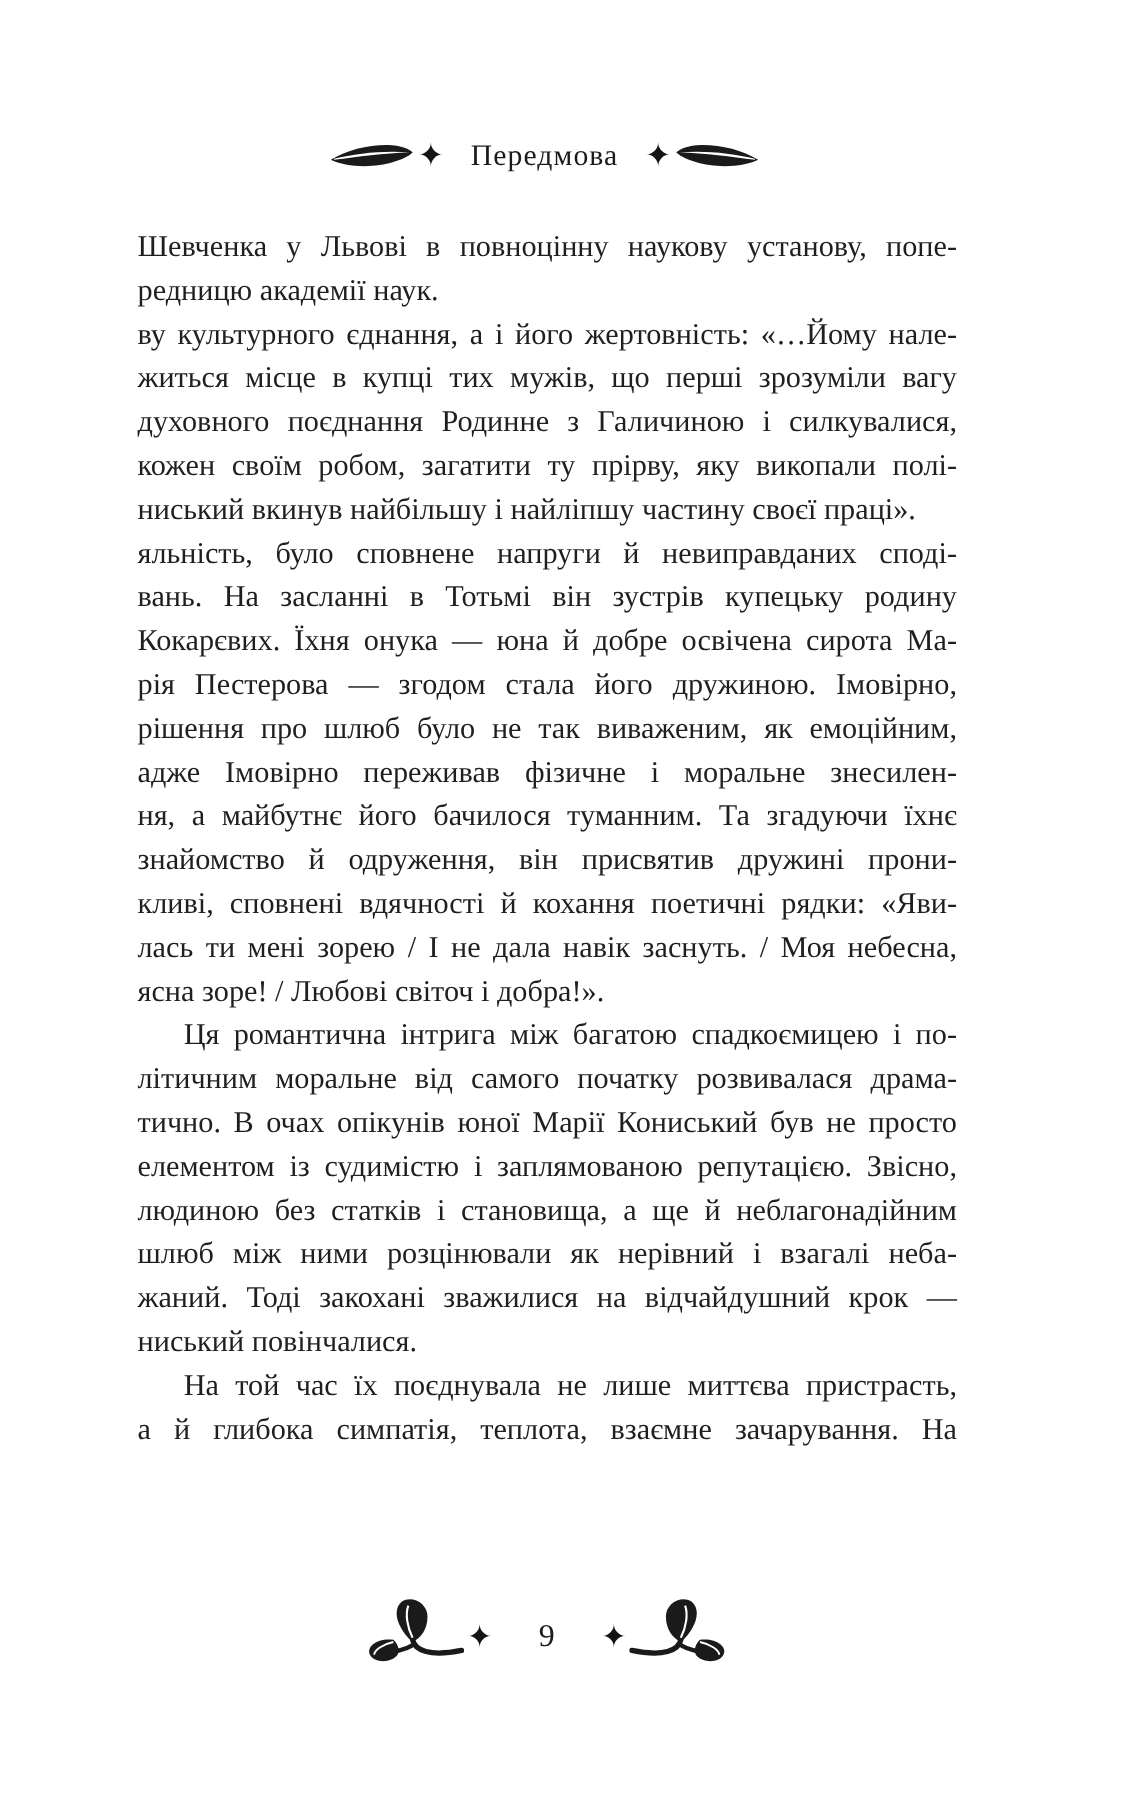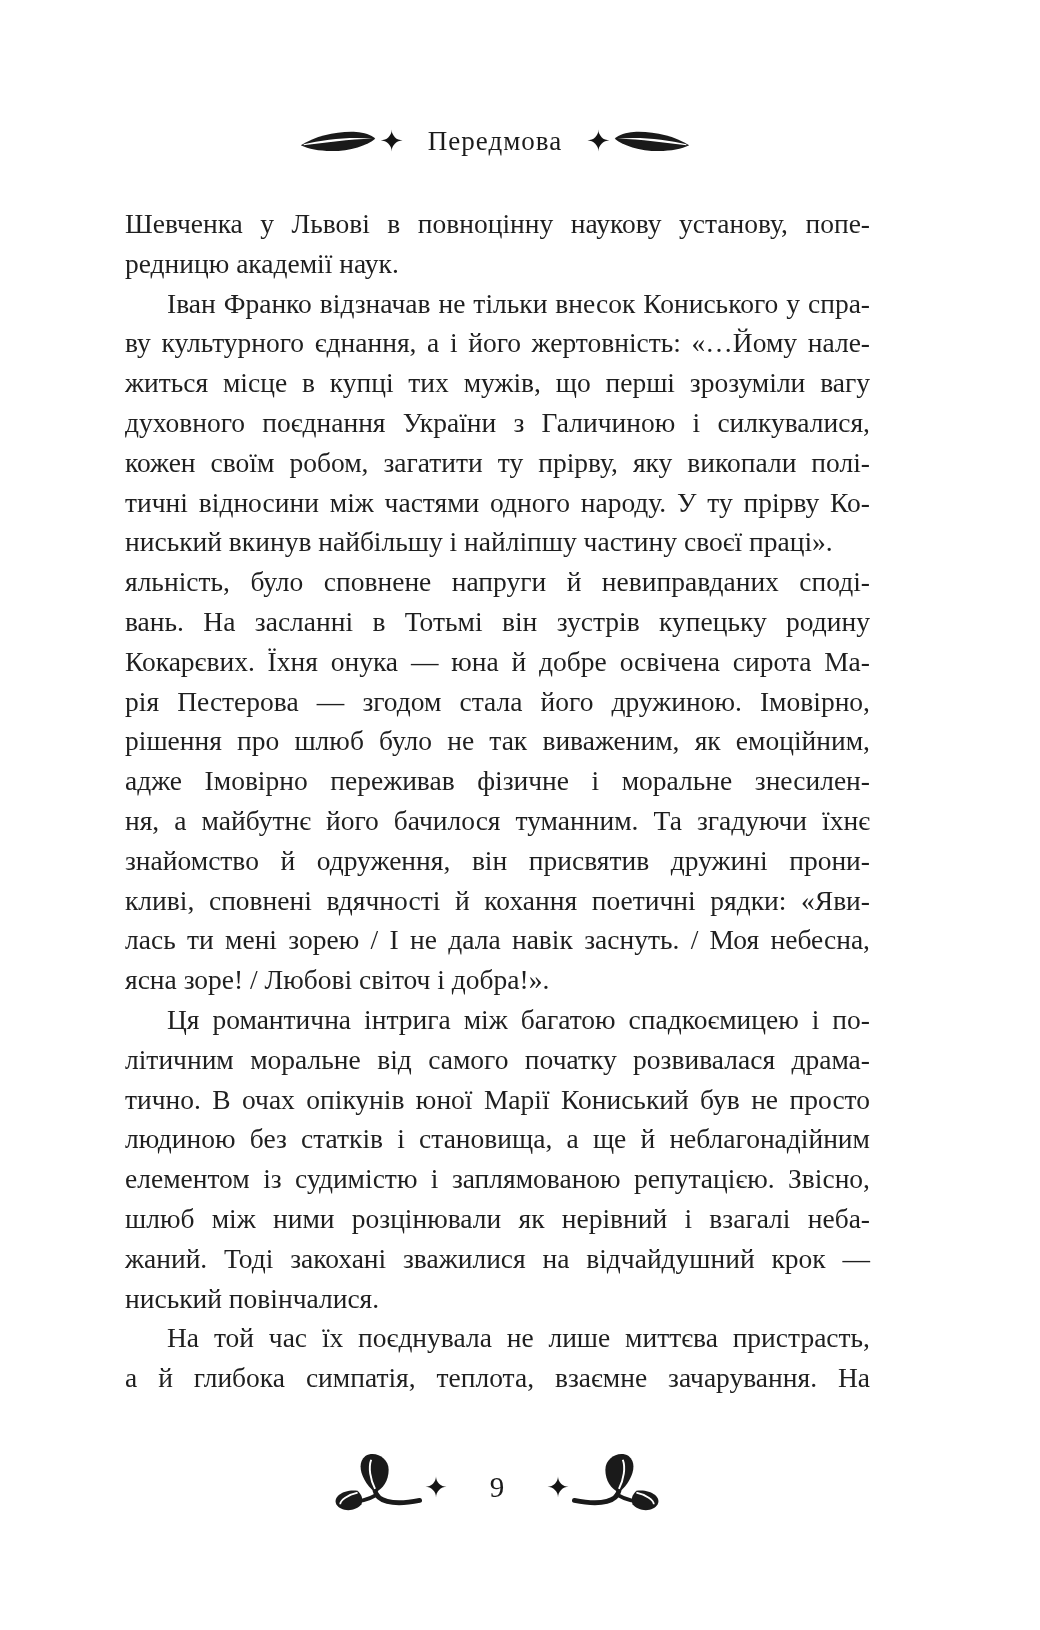--- a/index.html
+++ b/index.html
@@ -111,47 +111,45 @@
       <path d="M3 14 C24 9 50 6 75 8 C50 8.5 26 12 3 15 Z" fill="#ffffff"></path>
     </svg>
   </div>
 
   <main class="body-text" id="bodyText">
       <div class="paragraph">
         <div class="line just">Шевченка у Львові в повноцінну наукову установу, попе-</div>
         <div class="line">редницю академії наук.</div>
       </div>
       <div class="paragraph">
-        <div class="line just indent">Іван Франко відзначав не тільки внесок Кониського у спра-</div>
         <div class="line just">ву культурного єднання, а і його жертовність: «…Йому нале-</div>
         <div class="line just">житься місце в купці тих мужів, що перші зрозуміли вагу</div>
-        <div class="line just">духовного поєднання України з Галичиною і силкувалися,</div>
+        <div class="line just">духовного поєднання Родинне з Галичиною і силкувалися,</div>
         <div class="line just">кожен своїм робом, загатити ту прірву, яку викопали полі-</div>
-        <div class="line just">тичні відносини між частями одного народу. У ту прірву Ко-</div>
         <div class="line">ниський вкинув найбільшу і найліпшу частину своєї праці».</div>
       </div>
       <div class="paragraph">
         <div class="line just">яльність, було сповнене напруги й невиправданих споді-</div>
         <div class="line just">вань. На засланні в Тотьмі він зустрів купецьку родину</div>
         <div class="line just">Кокарєвих. Їхня онука — юна й добре освічена сирота Ма-</div>
         <div class="line just">рія Пестерова — згодом стала його дружиною. Імовірно,</div>
         <div class="line just">рішення про шлюб було не так виваженим, як емоційним,</div>
         <div class="line just">адже Імовірно переживав фізичне і моральне знесилен-</div>
         <div class="line just">ня, а майбутнє його бачилося туманним. Та згадуючи їхнє</div>
         <div class="line just">знайомство й одруження, він присвятив дружині прони-</div>
         <div class="line just">кливі, сповнені вдячності й кохання поетичні рядки: «Яви-</div>
         <div class="line just">лась ти мені зорею / І не дала навік заснуть. / Моя небесна,</div>
         <div class="line">ясна зоре! / Любові світоч і добра!».</div>
       </div>
       <div class="paragraph">
         <div class="line just indent">Ця романтична інтрига між багатою спадкоємицею і по-</div>
         <div class="line just">літичним моральне від самого початку розвивалася драма-</div>
         <div class="line just">тично. В очах опікунів юної Марії Кониський був не просто</div>
+        <div class="line just">елементом із судимістю і заплямованою репутацією. Звісно,</div>
         <div class="line just">людиною без статків і становища, а ще й неблагонадійним</div>
-        <div class="line just">елементом із судимістю і заплямованою репутацією. Звісно,</div>
         <div class="line just">шлюб між ними розцінювали як нерівний і взагалі неба-</div>
         <div class="line just">жаний. Тоді закохані зважилися на відчайдушний крок —</div>
         <div class="line">ниський повінчалися.</div>
       </div>
       <div class="paragraph">
         <div class="line just indent">На той час їх поєднувала не лише миттєва пристрасть,</div>
         <div class="line just">а й глибока симпатія, теплота, взаємне зачарування. На</div>
       </div>
     </main>
 

